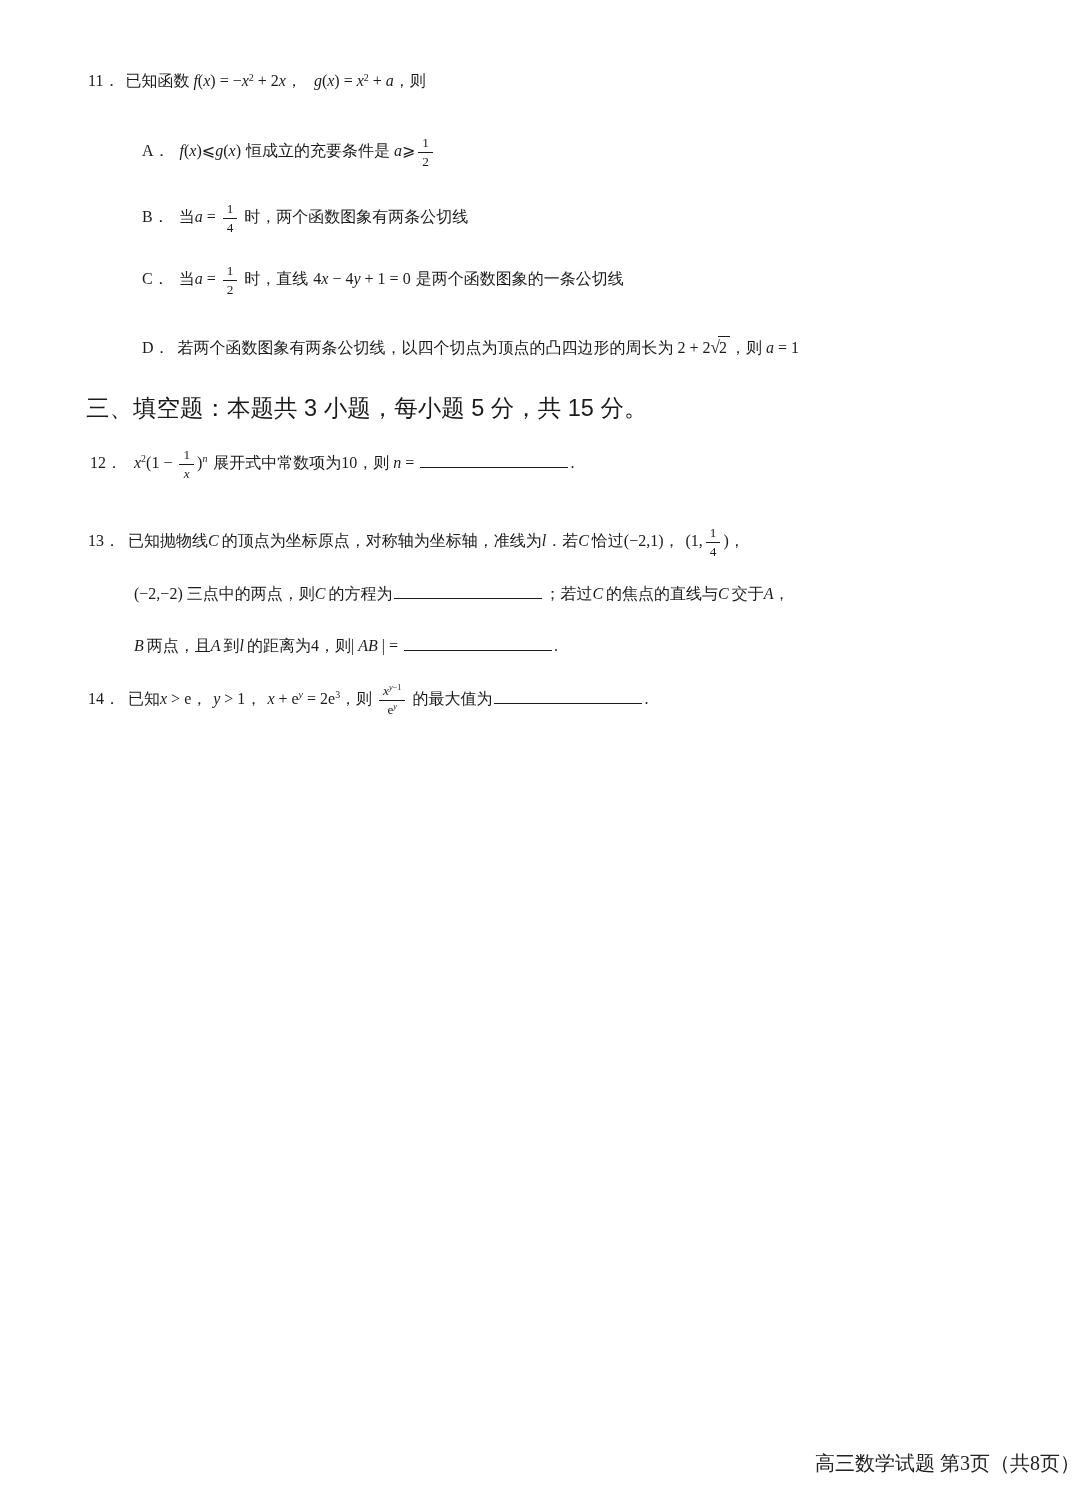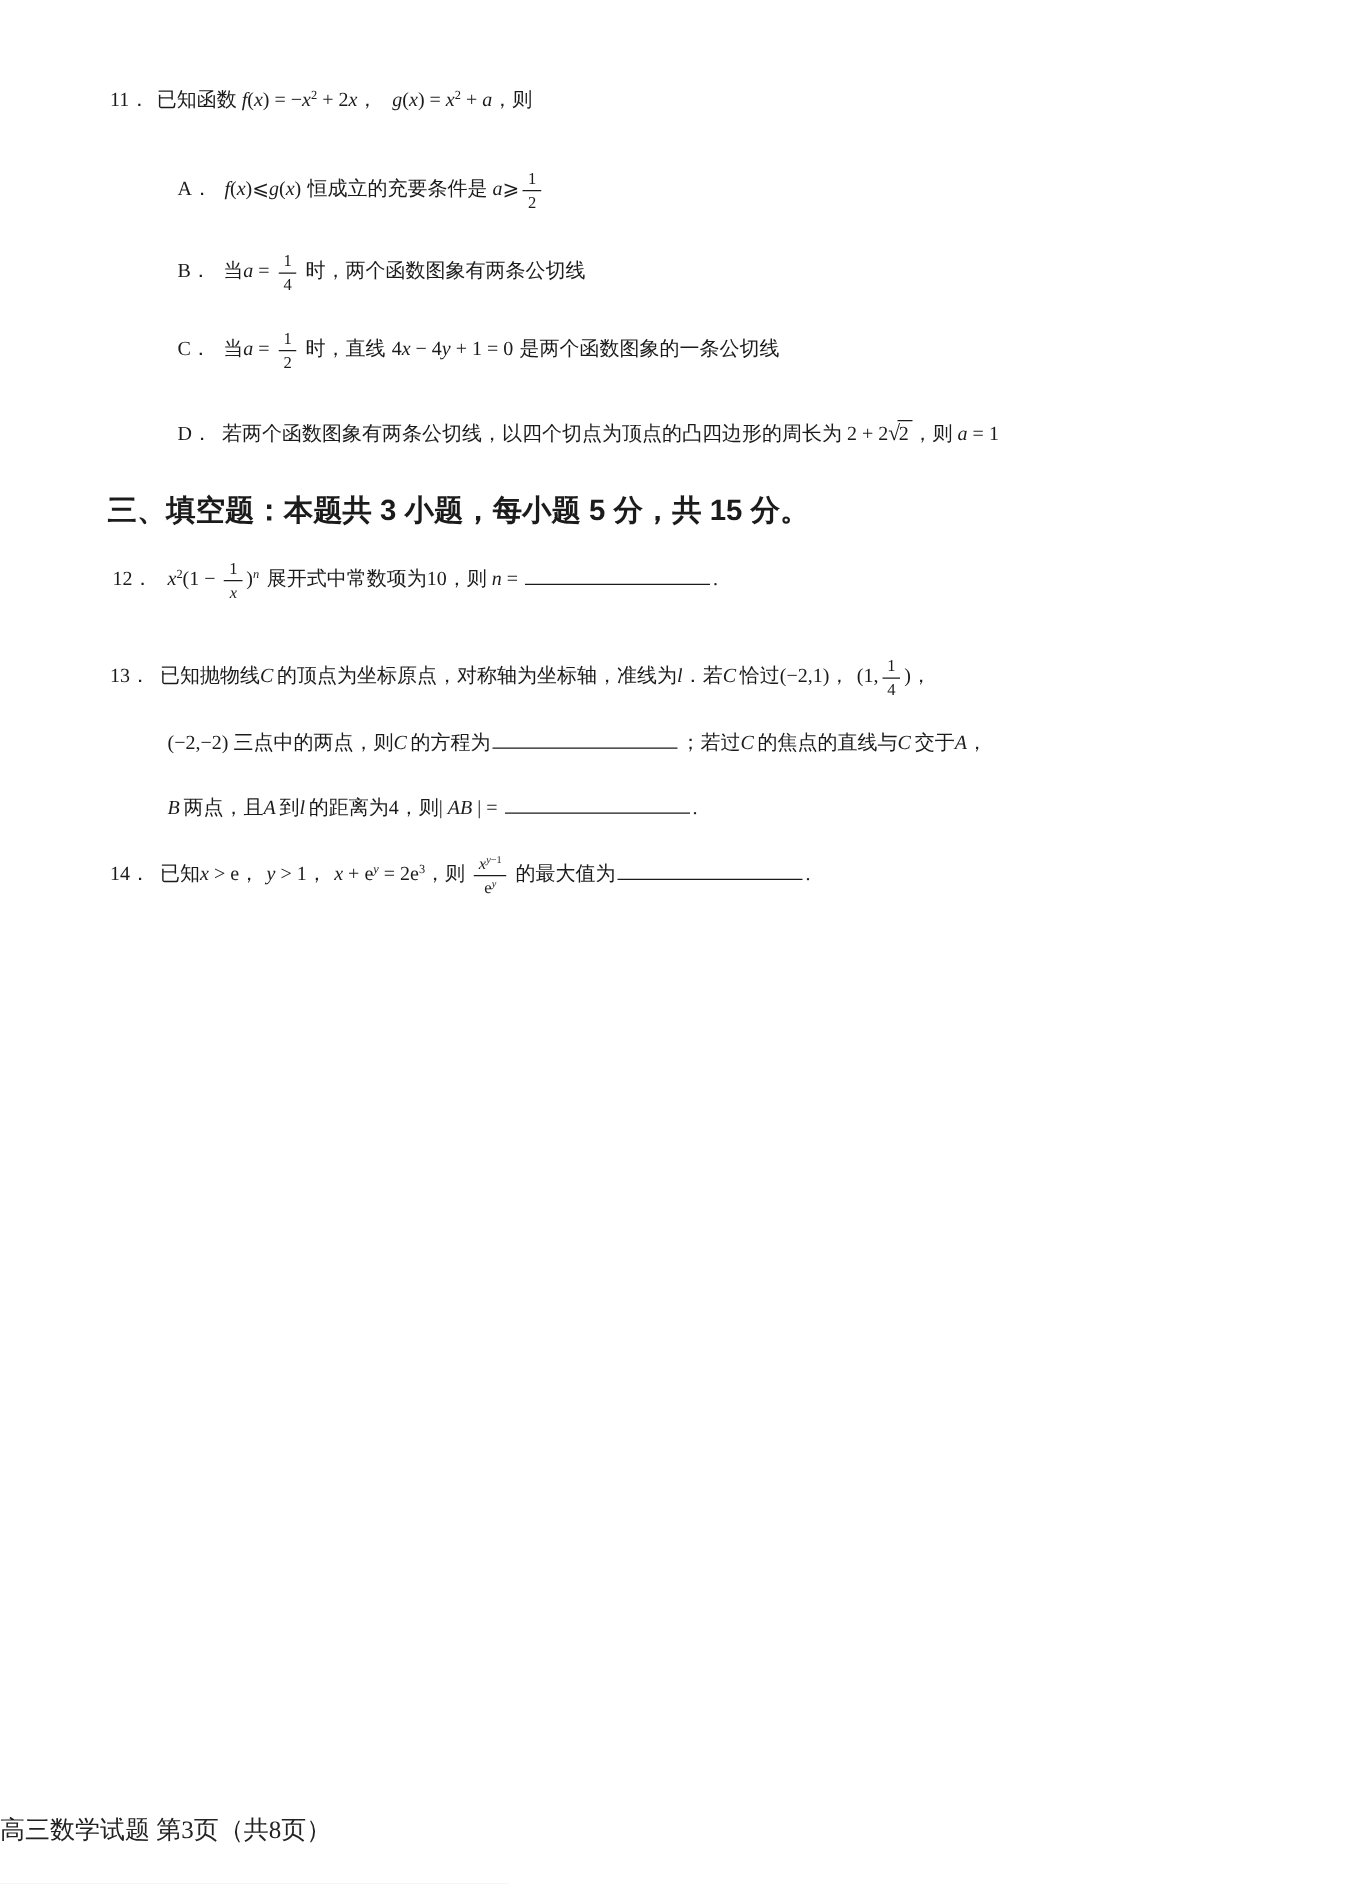--- a/index.html
+++ b/index.html
@@ -52,28 +52,28 @@
     border-bottom: 1.6px solid #1b1b1b;
     height: 20px;
     margin: 0 2px;
     vertical-align: baseline;
   }
   .sp { display: inline-block; }
   .header {
     position: absolute;
     white-space: nowrap;
     font-family: "Liberation Sans", "DejaVu Sans", sans-serif;
-    font-weight: 700;
+    font-weight: 400;
     font-size: 23.5px;
   }
   .footer {
     position: absolute;
     left: 0;
     right: 0;
-    text-align: left;
+    text-align: right;
     font-size: 20px;
     color: #222222;
   }
 </style>
 </head>
 <body>
 
 <div class="page">
   <div class="line" style="left:88px; top:70px;"><span class="rm">11．</span><span class="sp" style="width: 6px;"></span><span class="cn">已知函数</span><span class="sp" style="width: 4px;"></span><span class="it">f</span><span class="rm">(</span><span class="it">x</span><span class="rm">) = −</span><span class="it">x</span><span class="sup"><span class="rm">2</span></span><span class="rm"> + 2</span><span class="it">x</span><span class="cn">，</span><span class="sp" style="width: 12px;"></span><span class="it">g</span><span class="rm">(</span><span class="it">x</span><span class="rm">) = </span><span class="it">x</span><span class="sup"><span class="rm">2</span></span><span class="rm"> + </span><span class="it">a</span><span class="cn">，则</span></div>
   <div class="line" style="left:142px; top:134px;"><span class="rm">A．</span><span class="sp" style="width: 10px;"></span><span class="it">f</span><span class="rm">(</span><span class="it">x</span><span class="rm">)⩽</span><span class="it">g</span><span class="rm">(</span><span class="it">x</span><span class="rm">)</span><span class="sp" style="width: 5px;"></span><span class="cn">恒成立的充要条件是</span><span class="sp" style="width: 4px;"></span><span class="it">a</span><span class="rm">⩾</span><span class="frac"><span class="num"><span class="rm">1</span></span><span class="den"><span class="rm">2</span></span></span></div>

